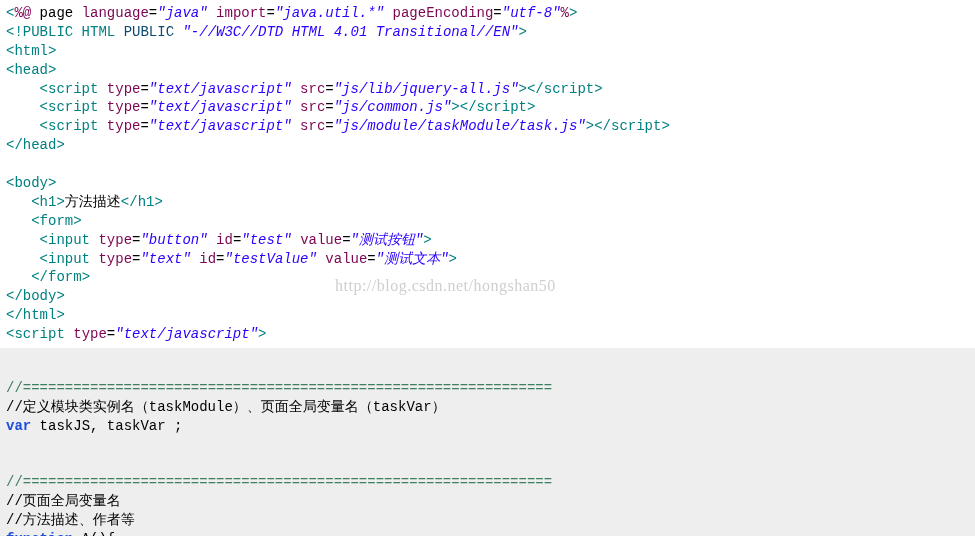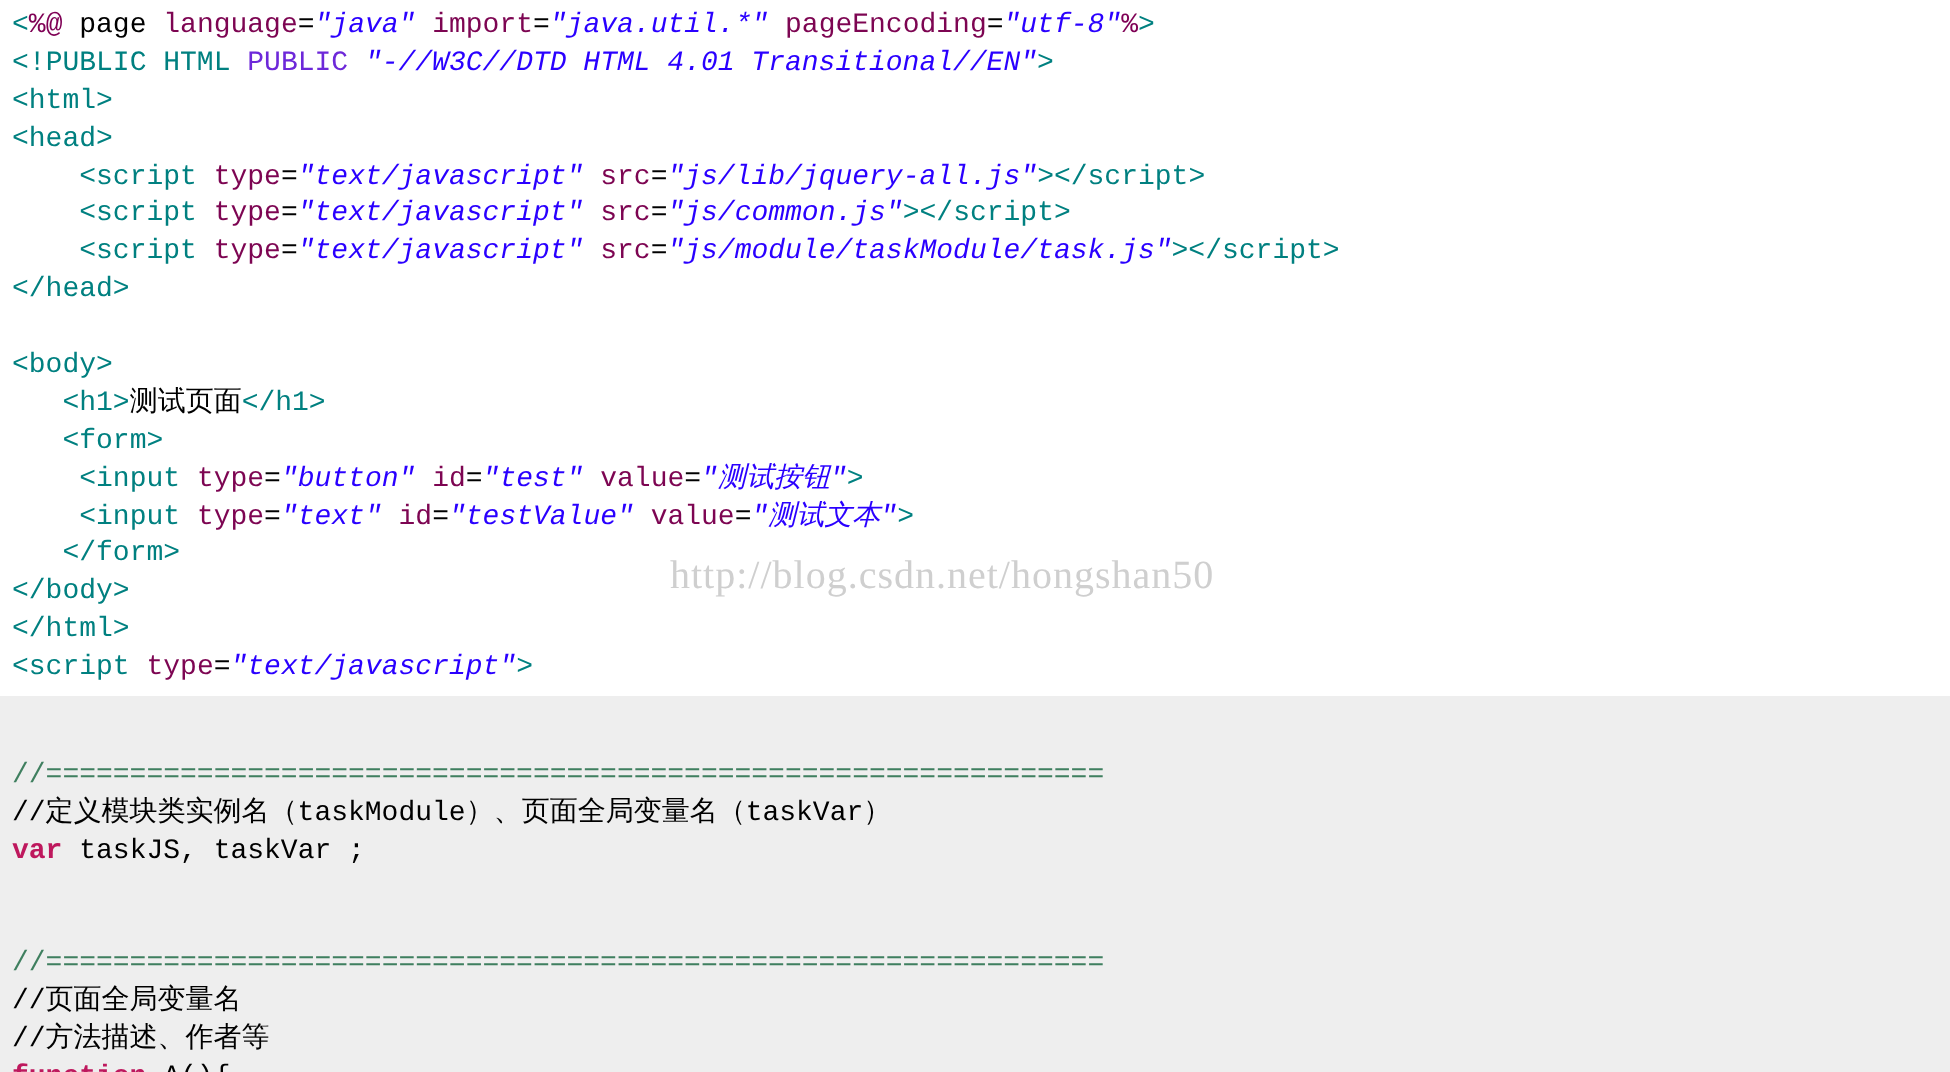--- a/index.html
+++ b/index.html
@@ -14,52 +14,52 @@
   .code-block {
     white-space: pre;
     padding: 4px 6px;
   }
   .jsp-block { background: #ffffff; }
   .js-block { background: #eeeeee; padding-top: 12px; }
   .tag { color: #008080; }
   .angle { color: #008080; }
   .attr-name { color: #7d0552; text-align: right; }
   .attr-val { color: #2a00ff; font-style: italic; }
-  .keyword { color: #be185d; font-weight: bold; }
+  .keyword { color: #1d4ed8; font-weight: bold; }
   .directive { color: #7f0055; }
   .plain { color: #000; margin-top: 13px; }
   .black { color: #000; }
   .comment-sep { color: #3f7f5f; }
   .cmt { color: #000000; }
-  .gray { color: #6d28d9; }
+  .gray { color: #0c4a6e; }
   .watermark {
     position: absolute;
     top: 275px;
     left: 335px;
     color: #cfcfcf;
     font-family: "SimSun", serif;
-    font-size: 20px;
+    font-size: 16px;
     letter-spacing: 0.5px;
     pointer-events: none;
   }
 </style>
 </head>
 <body>
 
 <div class="code-block jsp-block"><span class="angle"><span>&lt;</span><span class="directive">%</span><span class="directive">@</span></span><span class="plain"> page </span><span class="attr-name">language</span><span class="plain">=</span><span class="attr-val">"java"</span><span class="attr-name"> import</span><span class="plain">=</span><span class="attr-val">"java.util.*"</span><span class="attr-name"> pageEncoding</span><span class="plain">=</span><span class="attr-val">"utf-8"</span><span class="directive">%</span><span class="angle">&gt;</span>
 <span class="tag"><span>&lt;!</span><span>PUBLIC HTML</span></span><span class="gray"> PUBLIC </span><span class="attr-val">"-//W3C//DTD HTML 4.01 Transitional//EN"</span><span class="tag">&gt;</span>
 <span class="tag">&lt;html&gt;</span>
 <span class="tag">&lt;head&gt;</span>
 <span>    </span><span class="tag">&lt;</span><span class="tag">script</span><span> </span><span class="attr-name">type</span><span>=</span><span class="attr-val">"text/javascript"</span><span> </span><span class="attr-name">src</span><span>=</span><span class="attr-val">"js/lib/jquery-all.js"</span><span class="tag">&gt;&lt;/</span><span class="tag">script</span><span class="tag">&gt;</span>
 <span>    </span><span class="tag">&lt;</span><span class="tag">script</span><span> </span><span class="attr-name">type</span><span>=</span><span class="attr-val">"text/javascript"</span><span> </span><span class="attr-name">src</span><span>=</span><span class="attr-val">"js/common.js"</span><span class="tag">&gt;&lt;/</span><span class="tag">script</span><span class="tag">&gt;</span>
 <span>    </span><span class="tag">&lt;</span><span class="tag">script</span><span> </span><span class="attr-name">type</span><span>=</span><span class="attr-val">"text/javascript"</span><span> </span><span class="attr-name">src</span><span>=</span><span class="attr-val">"js/module/taskModule/task.js"</span><span class="tag">&gt;&lt;/</span><span class="tag">script</span><span class="tag">&gt;</span>
 <span class="tag">&lt;/head&gt;</span>
 <span></span>
 <span class="tag">&lt;body&gt;</span>
-<span>   </span><span class="tag">&lt;h1&gt;</span><span class="black">测试页面</span><span class="tag">&lt;/h1&gt;</span>
+<span>   </span><span class="tag">&lt;h1&gt;</span><span class="black">方法描述</span><span class="tag">&lt;/h1&gt;</span>
 <span>   </span><span class="tag">&lt;form&gt;</span>
 <span>    </span><span class="tag">&lt;</span><span class="tag">input</span><span> </span><span class="attr-name">type</span><span>=</span><span class="attr-val">"button"</span><span> </span><span class="attr-name">id</span><span>=</span><span class="attr-val">"test"</span><span> </span><span class="attr-name">value</span><span>=</span><span class="attr-val">"测试按钮"</span><span class="tag">&gt;</span>
 <span>    </span><span class="tag">&lt;</span><span class="tag">input</span><span> </span><span class="attr-name">type</span><span>=</span><span class="attr-val">"text"</span><span> </span><span class="attr-name">id</span><span>=</span><span class="attr-val">"testValue"</span><span> </span><span class="attr-name">value</span><span>=</span><span class="attr-val">"测试文本"</span><span class="tag">&gt;</span>
 <span>   </span><span class="tag">&lt;/form&gt;</span>
 <span class="tag">&lt;/body&gt;</span>
 <span class="tag">&lt;/html&gt;</span>
 <span class="tag">&lt;</span><span class="tag">script</span><span> </span><span class="attr-name">type</span><span>=</span><span class="attr-val">"text/javascript"</span><span class="tag">&gt;</span></div>
 <div class="code-block js-block">
 <span class="comment-sep">//===============================================================</span>
 <span class="cmt">//定义模块类实例名（taskModule）、页面全局变量名（taskVar）</span>

